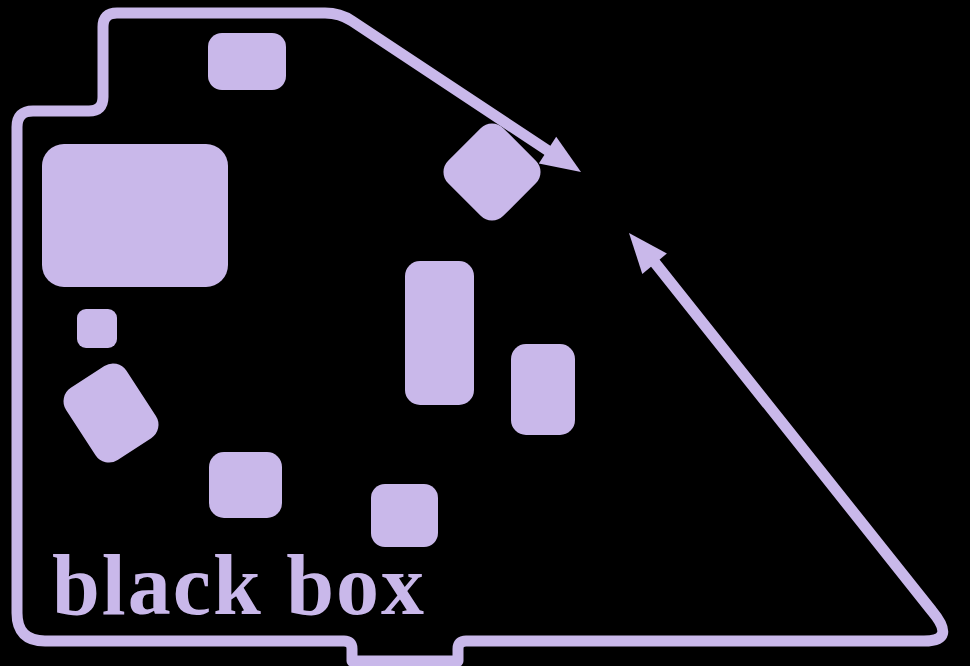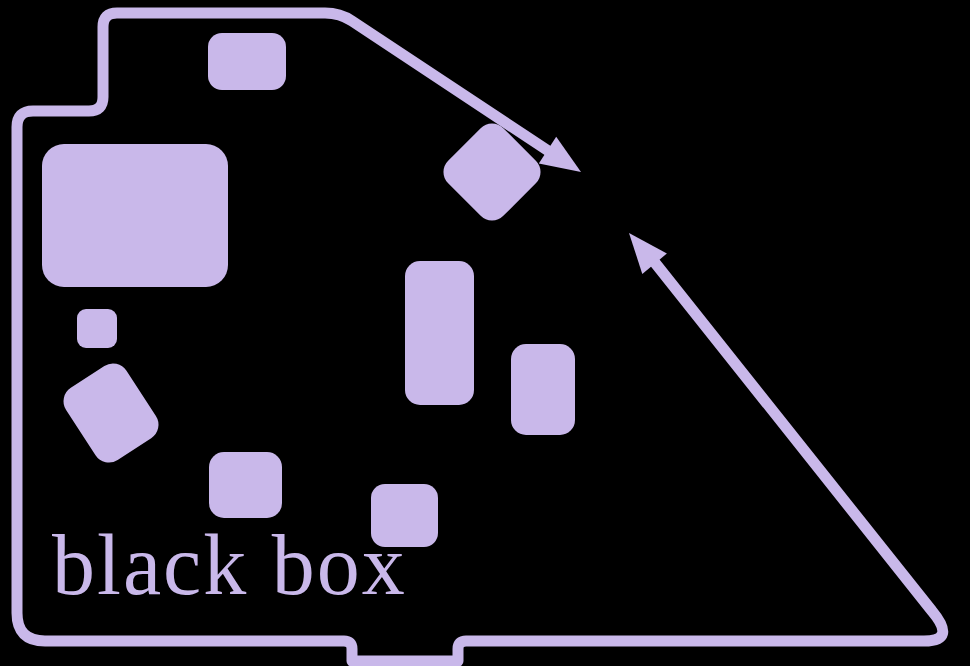--- a/index.html
+++ b/index.html
@@ -27,28 +27,29 @@
     stroke-linejoin:round;
     stroke-linecap:round;
   }
   .accent-fill{
     fill:var(--accent);
     stroke:none;
   }
   .wordmark{
     position:absolute;
     left:52px;
-    top:522px;
+    top:542px;
     font-family:"Liberation Serif","DejaVu Serif",serif;
     font-size:86px;
     line-height:1;
     letter-spacing:2px;
     color:var(--accent);
     white-space:nowrap;
     user-select:none;
+    font-weight:bold;
   }
 </style>
 </head>
 <body>
 
 <div class="canvas">
 
   <svg class="logo-svg" viewBox="0 0 970 666" xmlns="http://www.w3.org/2000/svg">
 
     <path class="accent-stroke" d="M 556,156

